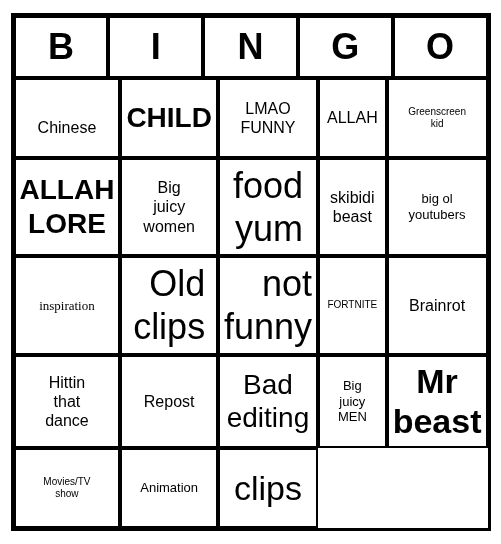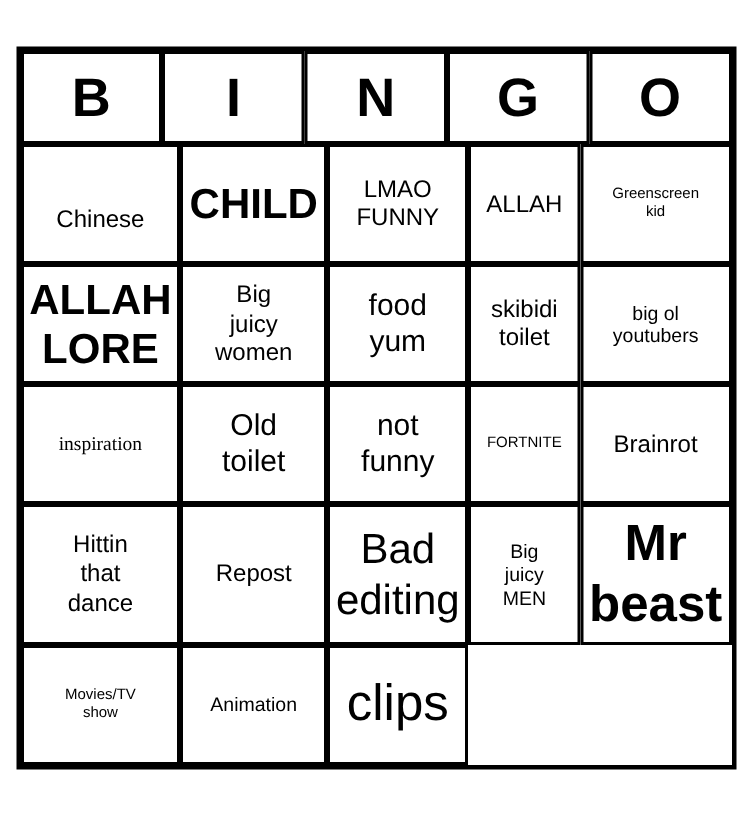--- a/index.html
+++ b/index.html
@@ -47,21 +47,21 @@
     }
     .bingo-cell span {
       display: block;
       line-height: 1.2;
     }
     
     .size-xs { font-size: 10px; }
     .size-sm { font-size: 13px; }
     .size-md { font-size: 16px; }
     .size-lg { font-size: 28px; }
-    .size-xl { font-size: 20px; }
+    .size-xl { font-size: 36px; text-align: right; }
     .size-xxl { font-size: 34px; }
     .bold { font-weight: bold; }
   </style>
 </head>
 <body>
 
 <div class="bingo-card">
   <div class="bingo-header">
   <div class="bingo-header-cell">B</div>
       <div class="bingo-header-cell">I</div>
@@ -95,32 +95,32 @@
         <span class="size-md" style="white-space: pre-line;">Big
 juicy
 women</span>
       </div>
       <div class="bingo-cell">
         <span class="size-xl" style="white-space: pre-line;">food
 yum</span>
       </div>
       <div class="bingo-cell">
         <span class="size-md" style="white-space: pre-line;">skibidi
-toilet</span>
+beast</span>
       </div>
       <div class="bingo-cell">
         <span class="size-sm" style="white-space: pre-line;">big ol
 youtubers</span>
       </div>
       <div class="bingo-cell">
         <span class="size-sm" style="white-space: pre-line; font-family: Liberation Serif, serif;">inspiration</span>
       </div>
       <div class="bingo-cell">
         <span class="size-xl" style="white-space: pre-line;">Old
-toilet</span>
+clips</span>
       </div>
       <div class="bingo-cell">
         <span class="size-xl" style="white-space: pre-line;">not
 funny</span>
       </div>
       <div class="bingo-cell">
         <span class="size-xs" style="white-space: pre-line;">FORTNITE</span>
       </div>
       <div class="bingo-cell">
         <span class="size-md" style="white-space: pre-line;">Brainrot</span>

